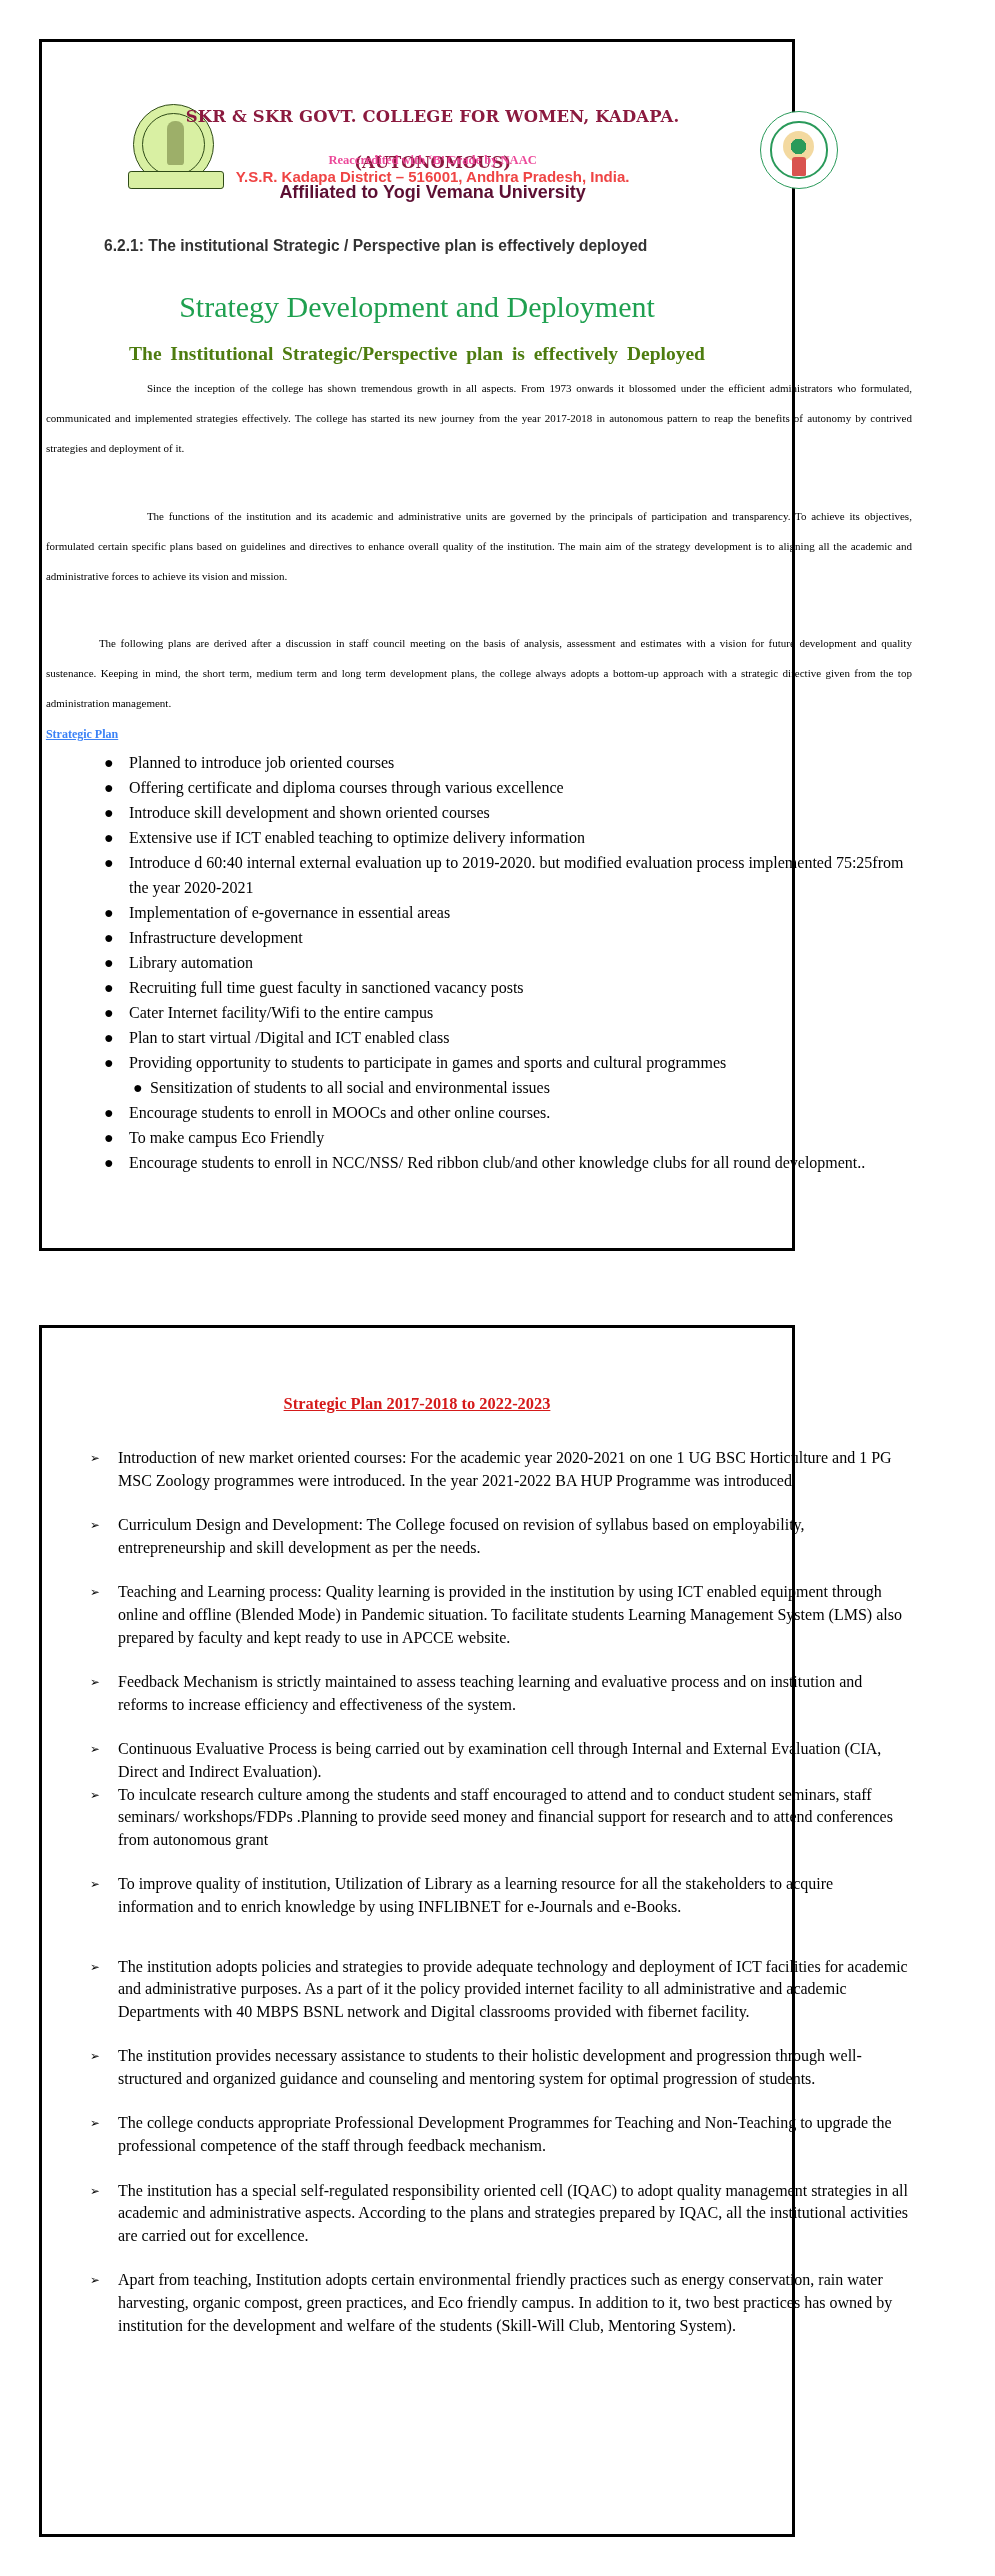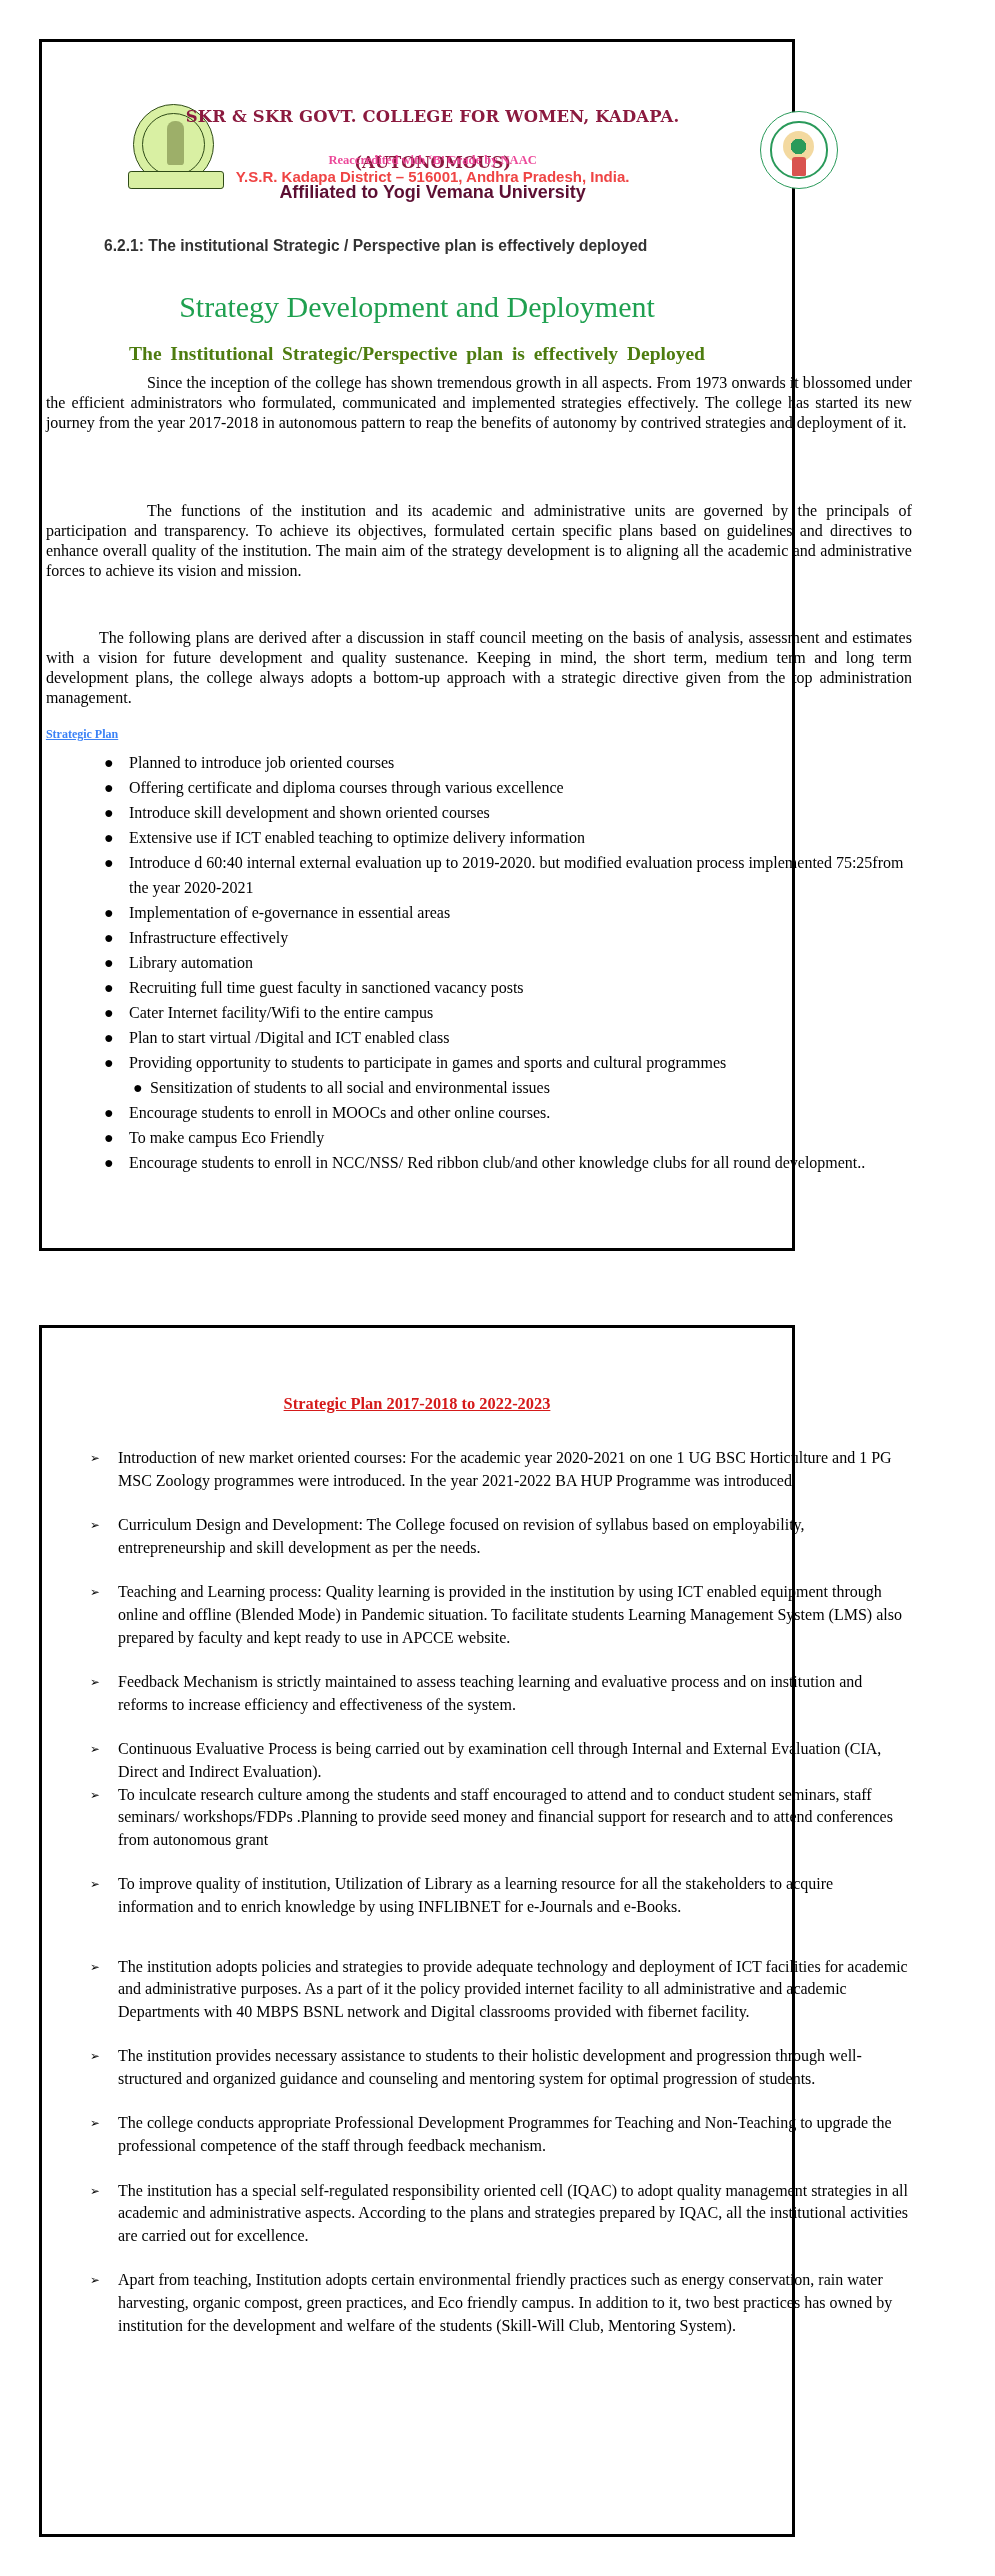--- a/index.html
+++ b/index.html
@@ -27,21 +27,21 @@
   .college-name { top: 65px; font-family: "DejaVu Serif", serif; font-weight: bold; font-size: 16.4px; color: #8b1a3f; letter-spacing: 0.2px; left: 15.6px; }
   .autonomous { top: 87px; font-family: "DejaVu Serif", serif; font-weight: bold; font-size: 16.4px; color: #8b1a3f; left: 15.6px; margin-top: 24px; }
   .naac { top: 111px; font-family: "Liberation Serif", serif; font-weight: bold; font-size: 12.5px; color: #ec4899; left: 15.6px; }
   .district { top: 126px; font-family: "Liberation Sans", sans-serif; font-weight: bold; font-size: 15px; color: #ef4444; left: 15.6px; }
   .affiliated { top: 140px; font-family: "Liberation Sans", sans-serif; font-weight: bold; font-size: 18px; color: #5c0f33; left: 15.6px; }
   .criterion { position: absolute; left: 62px; top: 195px; font-family: "Liberation Sans", sans-serif; font-weight: bold; font-size: 15.6px; color: #333; }
 
   .main-title { position: absolute; left: 0; width: 100%; top: 248px; text-align: center; font-size: 30px; color: #1fa050; }
   .sub-title { position: absolute; left: 0; width: 100%; top: 301px; text-align: center; font-size: 19.5px; font-weight: bold; color: #4d7c0f; word-spacing: 3.9px; }
 
-  .para { position: absolute; left: 3.9px; width: 866px; font-size: 16px; line-height: 20px; text-align: justify; }
+  .para { position: absolute; left: 3.9px; width: 866px; font-size: 11px; line-height: 30px; text-align: justify; }
   .p1 { top: 331px; text-indent: 101px; }
   .p2 { top: 459px; text-indent: 101px; }
   .p3 { top: 586px; text-indent: 53px; }
 
   .sp-heading { position: absolute; left: 3.9px; top: 685px; font-size: 12px; font-weight: bold; color: #3b82f6; text-decoration: underline; }
 
   .bullets { position: absolute; left: 0; top: 708px; width: 874px; margin: 0; padding: 0; list-style: none; }
   .bullets li { position: relative; padding-left: 87px; font-size: 16px; line-height: 25px; }
   .bullets li .dot { position: absolute; left: 62px; top: 0; }
   .bullets li.sub { padding-left: 108px; }
@@ -88,21 +88,21 @@
 
   <div class="sp-heading">Strategic Plan</div>
 
   <ul class="bullets">
     <li><span class="dot">●</span><span>Planned to introduce job oriented courses</span></li>
     <li><span class="dot">●</span><span>Offering certificate and diploma courses through various excellence</span></li>
     <li><span class="dot">●</span><span>Introduce skill development and shown oriented courses</span></li>
     <li><span class="dot">●</span><span>Extensive use if ICT enabled teaching to optimize delivery information</span></li>
     <li><span class="dot">●</span><span>Introduce d 60:40 internal external evaluation up to 2019-2020. but modified evaluation  process implemented  75:25from the year 2020-2021</span></li>
     <li><span class="dot">●</span><span>Implementation  of e-governance in essential areas</span></li>
-    <li><span class="dot">●</span><span>Infrastructure effectively</span></li>
+    <li><span class="dot">●</span><span>Infrastructure development</span></li>
     <li><span class="dot">●</span><span>Library automation</span></li>
     <li><span class="dot">●</span><span>Recruiting full time guest faculty in sanctioned vacancy posts</span></li>
     <li><span class="dot">●</span><span> Cater Internet facility/Wifi to the entire campus</span></li>
     <li><span class="dot">●</span><span> Plan to start virtual /Digital and ICT enabled class</span></li>
     <li><span class="dot">●</span><span>Providing opportunity to students to  participate in games and sports and cultural programmes</span></li>
     <li class="sub"><span class="dot">●</span><span>Sensitization of students to all social and environmental issues</span></li>
     <li><span class="dot">●</span><span>Encourage students to enroll in MOOCs and other online courses.</span></li>
     <li><span class="dot">●</span><span>To make campus Eco Friendly</span></li>
     <li><span class="dot">●</span><span> Encourage students to enroll in NCC/NSS/ Red ribbon club/and other knowledge clubs for all round development..</span></li>
   </ul>

